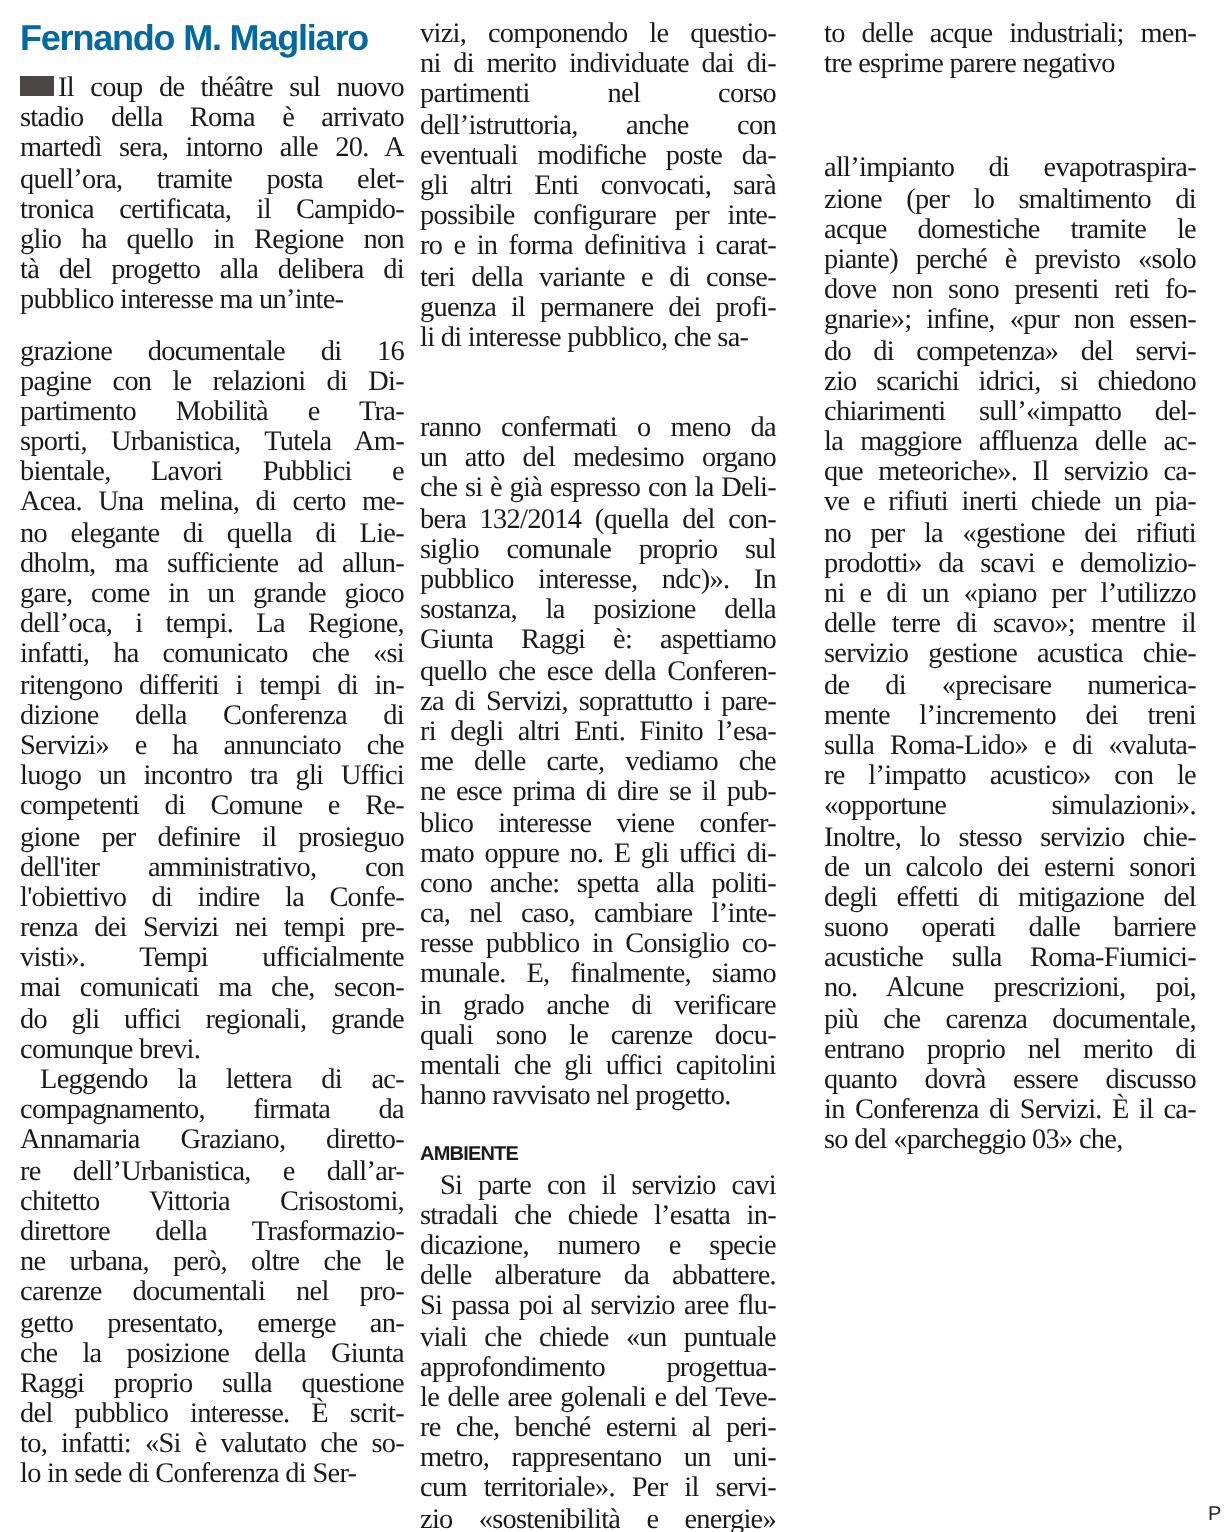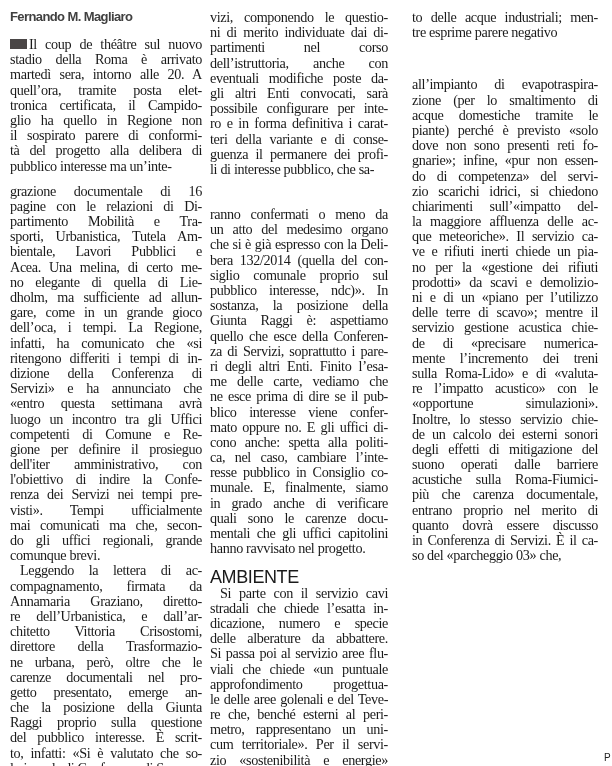--- a/index.html
+++ b/index.html
@@ -17,27 +17,27 @@
       text-align: justify;
       text-align-last: justify;
       height: 15.2px;
       overflow: visible;
     }
     .line.last { text-align-last: left; }
     .indent { padding-left: 10px; }
     .byline {
       position: absolute; left: 10px; top: 9px;
       font-family: "Liberation Sans", sans-serif;
-      font-weight: bold; font-size: 13px; letter-spacing: -0.6px;
-      color: #404040;
+      font-weight: bold; font-size: 18px; letter-spacing: -0.6px;
+      color: #0369a1;
     }
     .section-head {
       display: block;
       font-family: "Liberation Sans", sans-serif;
-      font-weight: normal; font-size: 18px; letter-spacing: -0.4px;
+      font-weight: bold; font-size: 10px; letter-spacing: -0.4px;
       height: 15.2px; line-height: 15.2px;
     }
     .bullet {
       display: inline-block; width: 17px; height: 10px;
       background: #4a4646; margin-right: 2px; vertical-align: 0px;
     }
     #col1 { left: 10px; top: 37px; width: 192px; }
     #col1 .gap { height: 10px; }
     #col2 { left: 210px; top: 10px; width: 178px; }
     #col3 { left: 412px; top: 10px; width: 186px; }
@@ -54,41 +54,39 @@
 <div id="col1" class="col">
   <div>
     <div class="line"><span class="bullet"></span><span>Il coup de théâtre sul nuovo</span></div>
   </div>
   <div>
       <div class="line">stadio della Roma è arrivato</div>
       <div class="line">martedì sera, intorno alle 20. A</div>
       <div class="line">quell’ora, tramite posta elet-</div>
       <div class="line">tronica certificata, il Campido-</div>
       <div class="line">glio ha quello in Regione non</div>
-      <div class="line">il sospirato parere di conformi-</div>
       <div class="line">tà del progetto alla delibera di</div>
       <div class="line last">pubblico interesse ma un’inte-</div>
     </div>
   <div class="gap"></div>
   <div>
       <div class="line">grazione documentale di 16</div>
       <div class="line">pagine con le relazioni di Di-</div>
       <div class="line">partimento Mobilità e Tra-</div>
       <div class="line">sporti, Urbanistica, Tutela Am-</div>
       <div class="line">bientale, Lavori Pubblici e</div>
       <div class="line">Acea. Una melina, di certo me-</div>
       <div class="line">no elegante di quella di Lie-</div>
       <div class="line">dholm, ma sufficiente ad allun-</div>
       <div class="line">gare, come in un grande gioco</div>
       <div class="line">dell’oca, i tempi. La Regione,</div>
       <div class="line">infatti, ha comunicato che «si</div>
       <div class="line">ritengono differiti i tempi di in-</div>
       <div class="line">dizione della Conferenza di</div>
       <div class="line">Servizi» e ha annunciato che</div>
-      <div class="line">«entro questa settimana avrà</div>
       <div class="line">luogo un incontro tra gli Uffici</div>
       <div class="line">competenti di Comune e Re-</div>
       <div class="line">gione per definire il prosieguo</div>
       <div class="line">dell'iter amministrativo, con</div>
       <div class="line">l'obiettivo di indire la Confe-</div>
       <div class="line">renza dei Servizi nei tempi pre-</div>
       <div class="line">visti». Tempi ufficialmente</div>
       <div class="line">mai comunicati ma che, secon-</div>
       <div class="line">do gli uffici regionali, grande</div>
       <div class="line last">comunque brevi.</div>
@@ -196,20 +194,21 @@
       <div class="line">de di «precisare numerica-</div>
       <div class="line">mente l’incremento dei treni</div>
       <div class="line">sulla Roma-Lido» e di «valuta-</div>
       <div class="line">re l’impatto acustico» con le</div>
       <div class="line">«opportune simulazioni».</div>
       <div class="line">Inoltre, lo stesso servizio chie-</div>
       <div class="line">de un calcolo dei esterni sonori</div>
       <div class="line">degli effetti di mitigazione del</div>
       <div class="line">suono operati dalle barriere</div>
       <div class="line">acustiche sulla Roma-Fiumici-</div>
+      <div class="line">no. Alcune prescrizioni, poi,</div>
       <div class="line">più che carenza documentale,</div>
       <div class="line">entrano proprio nel merito di</div>
       <div class="line">quanto dovrà essere discusso</div>
       <div class="line">in Conferenza di Servizi. È il ca-</div>
       <div class="line last">so del «parcheggio 03» che,</div>
     </div>
 </div>
 
 <div class="pagemark">P</div>
 

